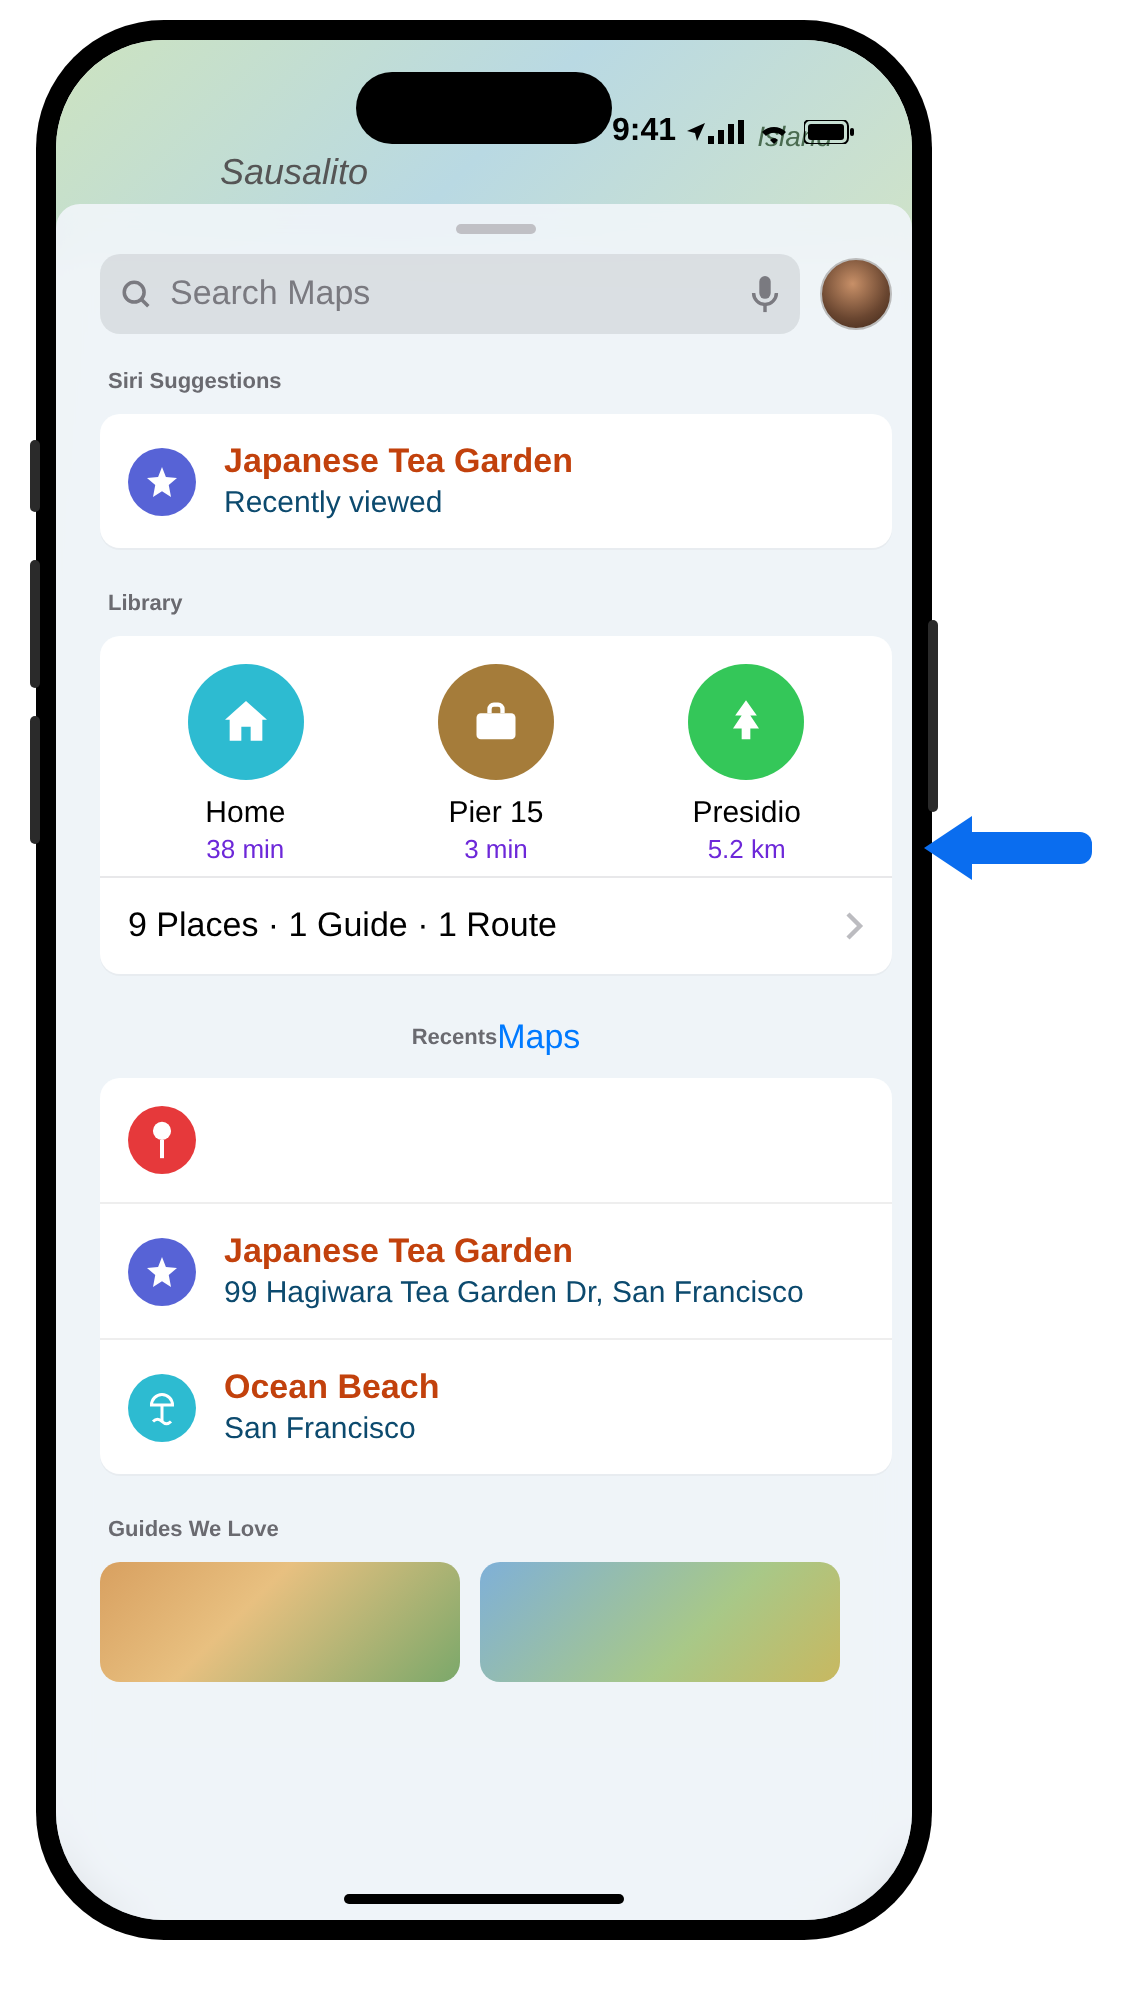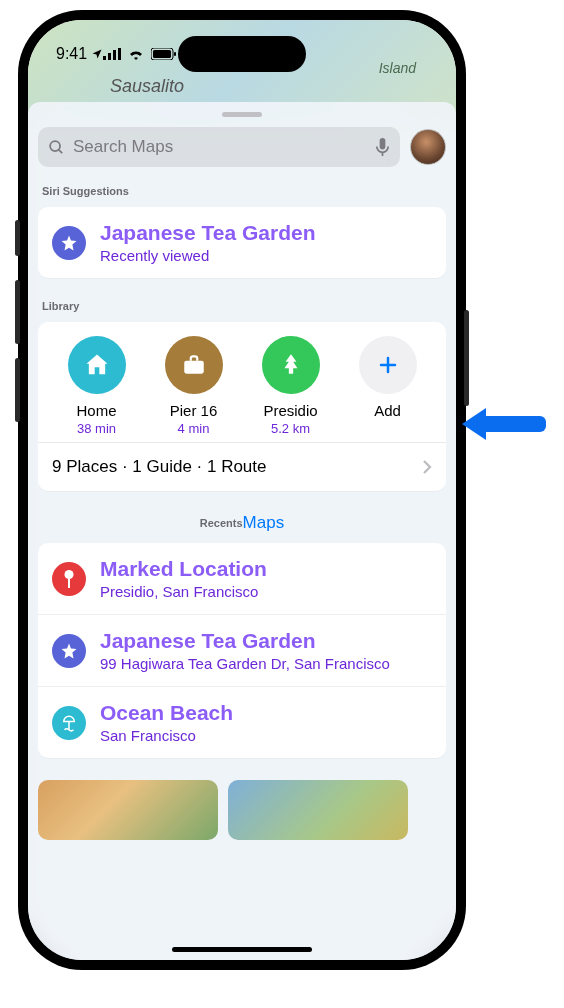--- a/index.html
+++ b/index.html
@@ -46,44 +46,44 @@
       left: 50%;
       transform: translateX(-50%);
       width: 128px;
       height: 36px;
       background: #000;
       border-radius: 20px;
       z-index: 50;
     }
     .status-bar {
       position: absolute;
-      top: 16px;
+      top: 28px;
       left: 0; right: 0;
       height: 36px;
       display: flex;
-      justify-content: flex-start;
+      justify-content: flex-end;
       align-items: center;
       padding: 0 28px;
       z-index: 40;
       font-size: 16px;
-      font-weight: 400;
+      font-weight: 700;
       color: #000;
     }
     .status-left { display: flex; align-items: center; gap: 4px; }
     .status-right { display: flex; align-items: center; gap: 6px; }
     .loc-arrow { font-size: 13px; }
 
     .sheet {
       position: absolute;
       top: 82px;
       left: 0; right: 0; bottom: 0;
       background: rgba(240, 244, 248, 0.92);
       backdrop-filter: blur(8px);
       border-radius: 12px 12px 0 0;
-      padding: 10px 10px 0 10px;
+      padding: 10px 10px 0 22px;
       overflow: hidden;
     }
     .grabber {
       width: 40px;
       height: 5px;
       background: #c0c0c5;
       border-radius: 3px;
       margin: 0 auto 10px auto;
     }
     .search-row {
@@ -154,22 +154,22 @@
       border-radius: 50%;
       display: flex; align-items: center; justify-content: center;
       flex-shrink: 0;
     }
     .bg-blue { background: #5763d6; }
     .bg-red { background: #e6393b; }
     .bg-teal { background: #2dbbd1; }
     .bg-green { background: #34c759; }
     .bg-amber { background: #a57c3a; }
     .bg-lightgray { background: #f0f0f3; }
-    .title-sub .t1 { font-size: 21px; font-weight: 600; color: #8b5cf6; }
-    .title-sub .t2 { font-size: 15px; color: #6d28d9; margin-top: 2px; }
+    .title-sub .t1 { font-size: 17px; font-weight: 600; color: #c2410c; }
+    .title-sub .t2 { font-size: 15px; color: #0c4a6e; margin-top: 2px; }
 
     .library-grid {
       display: flex;
       justify-content: space-between;
       padding: 14px 10px 6px 10px;
     }
     .lib-item {
       flex: 1;
       display: flex;
       flex-direction: column;
@@ -357,42 +357,32 @@
               <div class="lib-label">Home</div>
               <div class="lib-sub">38 min</div>
             </div>
             <div class="lib-item">
               <div class="lib-circle bg-amber">
                 <svg width="26" height="26" viewBox="0 0 24 24" fill="#fff">
                     <rect x="3" y="8" width="18" height="12" rx="2"></rect>
                     <path d="M9 8V6a2 2 0 0 1 2-2h2a2 2 0 0 1 2 2v2" fill="none" stroke="#fff" stroke-width="2"></path>
                   </svg>
               </div>
-              <div class="lib-label">Pier 16</div>
-              <div class="lib-sub">4 min</div>
+              <div class="lib-label">Pier 15</div>
+              <div class="lib-sub">3 min</div>
             </div>
             <div class="lib-item">
               <div class="lib-circle bg-green">
                 <svg width="26" height="26" viewBox="0 0 24 24" fill="#fff">
                     <path d="M12 2l5 7h-3l4 6h-4v5h-4v-5H6l4-6H7l5-7z"></path>
                   </svg>
               </div>
               <div class="lib-label">Presidio</div>
               <div class="lib-sub">5.2 km</div>
             </div>
-            <div class="lib-item">
-              <div class="lib-circle bg-lightgray">
-                <svg width="24" height="24" viewBox="0 0 24 24">
-                    <line x1="12" y1="5" x2="12" y2="19" stroke="#007AFF" stroke-width="2.5" stroke-linecap="round"></line>
-                    <line x1="5" y1="12" x2="19" y2="12" stroke="#007AFF" stroke-width="2.5" stroke-linecap="round"></line>
-                  </svg>
-              </div>
-              <div class="lib-label">Add</div>
-              <div class="lib-sub"></div>
-            </div>
           </div>
           <div class="lib-summary">
             <span>9 Places · 1 Guide · 1 Route</span>
             <span class="chevron">
               <svg width="10" height="16" viewBox="0 0 10 16" fill="none" stroke="#bcbcc0" stroke-width="2.2">
                   <path d="M2 2l6 6-6 6"></path>
                 </svg>
             </span>
           </div>
         </div>
@@ -402,24 +392,20 @@
           <div class="more-link">Maps</div>
         </div>
         <div class="card recents-card">
           <div class="row">
             <div class="icon-badge bg-red">
               <svg width="16" height="20" viewBox="0 0 16 22" fill="#fff">
                   <circle cx="8" cy="6" r="5"></circle>
                   <line x1="8" y1="11" x2="8" y2="21" stroke="#fff" stroke-width="2.2"></line>
                 </svg>
             </div>
-            <div class="title-sub">
-              <div class="t1">Marked Location</div>
-              <div class="t2">Presidio, San Francisco</div>
-            </div>
           </div>
           <div class="row">
             <div class="icon-badge bg-blue">
               <svg width="18" height="18" viewBox="0 0 24 24" fill="#fff">
                   <path d="M12 2l2.6 6.6L22 9.3l-5.5 4.7L18 22l-6-3.8L6 22l1.5-8L2 9.3l7.4-.7L12 2z"></path>
                 </svg>
             </div>
             <div class="title-sub">
               <div class="t1">Japanese Tea Garden</div>
               <div class="t2">99 Hagiwara Tea Garden Dr, San Francisco</div>
@@ -432,20 +418,21 @@
                   <path d="M6 21c2-2 4-2 6 0s4 2 6 0" stroke="#fff" stroke-width="2" fill="none"></path>
                 </svg>
             </div>
             <div class="title-sub">
               <div class="t1">Ocean Beach</div>
               <div class="t2">San Francisco</div>
             </div>
           </div>
         </div>
 
+        <div class="section-header guides-header">Guides We Love</div>
         <div class="guides-row">
           <div class="guide-card guide-1"></div>
           <div class="guide-card guide-2"></div>
         </div>
       </div>
 
       <div class="home-indicator"></div>
     </div>
   </div>
 

